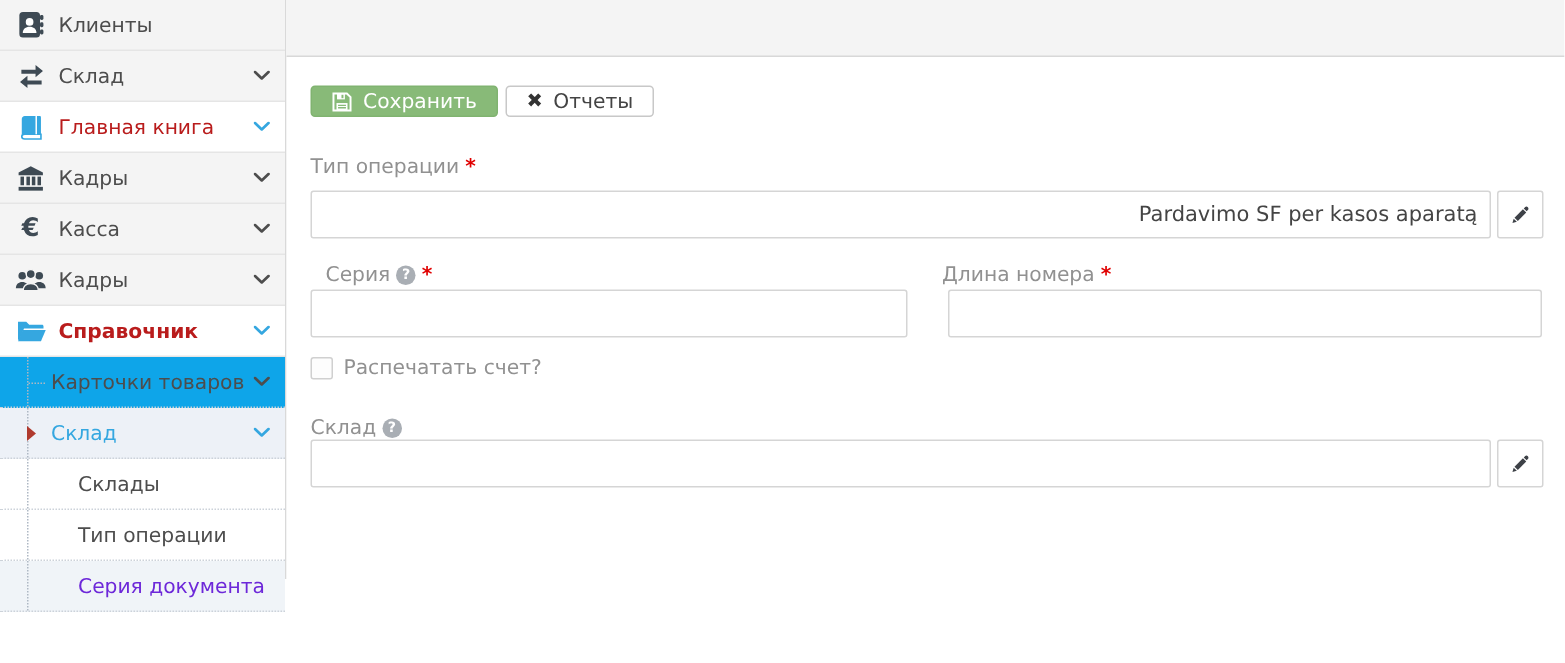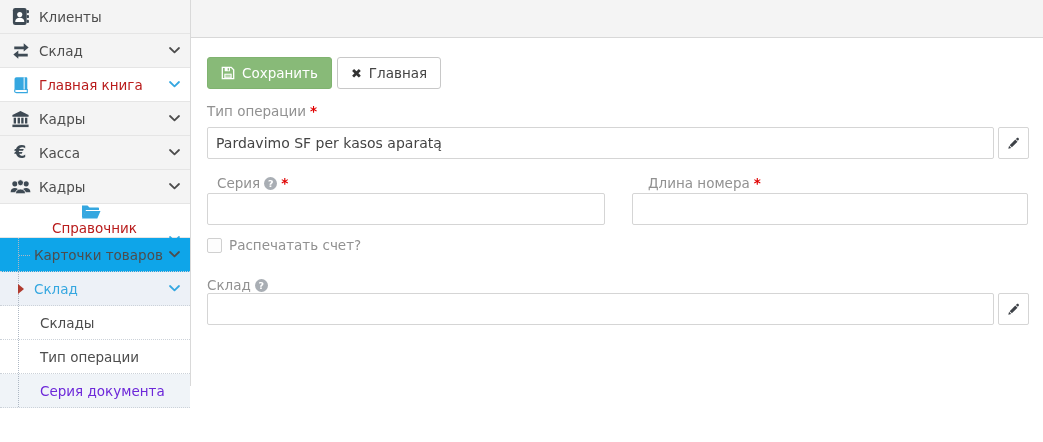--- a/index.html
+++ b/index.html
@@ -18,48 +18,48 @@
   .sb-item {
     height:34px; display:flex; align-items:center;
     border-bottom:1px solid #e5e5e5; background:#f4f4f4;
     padding:0 10px 0 9px; cursor:pointer; position:relative;
   }
   .sb-item .ic { width:23px; margin-right:7px; display:flex; justify-content:center; align-items:center; }
   .sb-item .chev { margin-left:auto; color:#4d4d4d; display:flex; }
   .sb-item.white { background:#fff; }
   .sb-item.blue { color:#b91c1c; background:#fff; }
   .sb-item.blue .chev { color:#35a7e0; }
-  .sb-item.bold { font-weight:normal;flex-direction:column; }
+  .sb-item.bold { font-weight:bold; }
 
   .sb-sub { background:#0ea5e9; border-bottom:1px dotted #ccd2d9; padding-left:34px; }
   .sb-sub::before {
     content:""; position:absolute; left:18px; top:0; bottom:0;
     border-left:1px dotted #aeb8c4;
   }
   .sb-sub.connector::after {
     content:""; position:absolute; left:19px; top:17px; width:11px;
     border-top:1px dotted #aeb8c4;
   }
-  .sb-sub2 { padding-left:40px; }
+  .sb-sub2 { padding-left:52px; }
   .sb-sub.blue { color:#35a7e0; background:#edf1f7; }
   .sb-sub.blue-leaf { color:#6d28d9; background:#f0f4f8; }
   .marker {
     position:absolute; left:18px; top:12px;
     width:0; height:0; border-left:6px solid #b03a2e;
     border-top:5px solid transparent; border-bottom:5px solid transparent;
   }
   .euro { font-size:17px; font-weight:bold; color:#3e4a54; line-height:1; }
 
   
   .main { position:absolute; left:191px; top:0; width:852px; height:442px; background:#fff; }
   .top-strip { height:38px; background:#f4f4f4; border-bottom:1px solid #d8d8d8; }
 
   .toolbar { position:absolute; left:16px; top:57px; display:flex; gap:5px; }
   .btn {
-    height:32px; padding:0 13px; border-radius:3px; font-size:13.5px;
+    height:21px; padding:0 13px; border-radius:3px; font-size:13.5px;
     display:inline-flex; align-items:center; gap:7px; cursor:pointer;
     font-family:inherit;
   }
   .btn-save { background:#88ba78; border:1px solid #80b370; color:#fff; }
   .btn-close { background:#fff; border:1px solid #c8c8c8; color:#444; }
   .btn-close .x { font-weight:bold; color:#333; font-size:13px; }
 
   .f-label {
     position:absolute; color:#919191; font-size:13.5px;
     display:flex; align-items:center; gap:4px;
@@ -248,47 +248,47 @@
             <rect x="7.6" y="2.5" width="1.5" height="2.6" fill="#88ba78"></rect>
             <rect x="3.8" y="8.8" width="8.4" height="5.4" fill="#fff"></rect>
             <line x1="5" y1="10.6" x2="11" y2="10.6" stroke="#88ba78" stroke-width="1"></line>
             <line x1="5" y1="12.4" x2="11" y2="12.4" stroke="#88ba78" stroke-width="1"></line>
           </svg>
       </span>
       <span>Сохранить</span>
     </button>
     <button class="btn btn-close">
       <span class="x">✖</span>
-      <span>Главная</span>
+      <span>Отчеты</span>
     </button>
   </div>
 
   <div class="f-label" style="left:16px; top:103px;">
     <span>Тип операции</span>
       <span class="req">*</span>
   </div>
-  <input class="f-input" style="left: 16px; top: 127px; width: 787px;" value="Pardavimo SF per kasos aparatą">
+  <input class="f-input" style="left: 16px; top: 127px; width: 787px; text-align: right;" value="Pardavimo SF per kasos aparatą">
   <button class="addon-btn" style="left:807px; top:127px;">
     <span style="display:flex;">
       <svg width="13" height="13" viewBox="0 0 16 16">
           <path d="M1.6 14.4l1-3.6 2.6 2.6z" fill="#3d4147"></path>
           <path d="M3.3 10l6.9-6.9 2.7 2.7-6.9 6.9z" fill="#3d4147"></path>
           <path d="M10.9 2.4l1-1c.65-.65 1.7-.65 2.35 0 .65.65.65 1.7 0 2.35l-1 1z" fill="#3d4147"></path>
         </svg>
     </span>
   </button>
 
   <div class="f-label" style="left:26px; top:175px;">
     <span>Серия</span>
     <span class="help-icon">?</span>
       <span class="req">*</span>
   </div>
   <input class="f-input" style="left: 16px; top: 193px; width: 398px;" value="">
 
-  <div class="f-label" style="left:457px; top:175px;">
+  <div class="f-label" style="left:437px; top:175px;">
     <span>Длина номера</span>
       <span class="req">*</span>
   </div>
   <input class="f-input" style="left: 441px; top: 193px; width: 396px;" value="">
 
   <div class="chk-row">
     <span class="checkbox"></span>
     <span class="chk-label">Распечатать счет?</span>
   </div>
 

